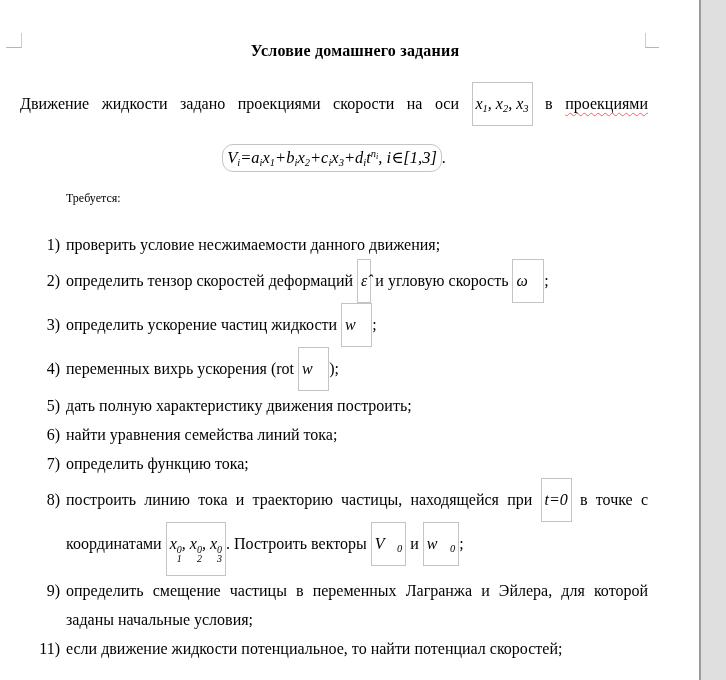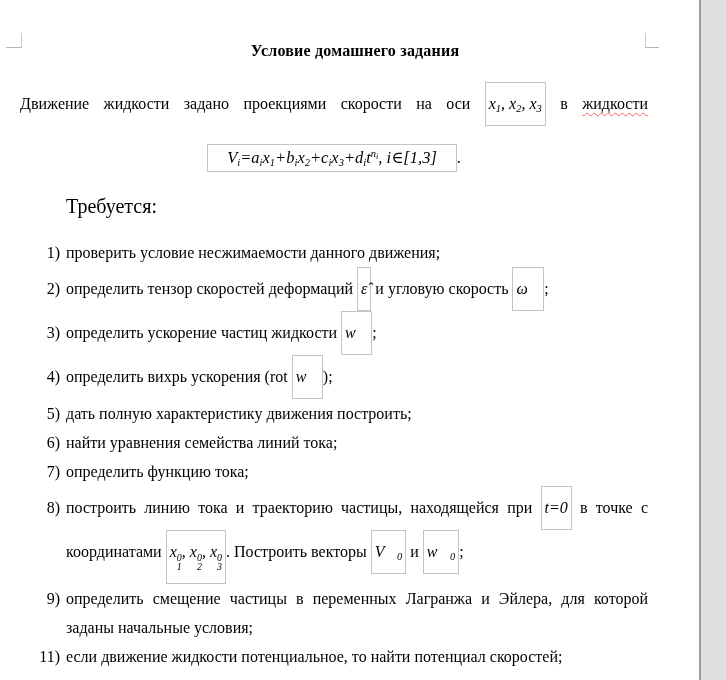--- a/index.html
+++ b/index.html
@@ -41,39 +41,39 @@
   }
   .math { font-style:italic; font-family:"Liberation Serif","DejaVu Serif",serif; }
   .math sub { font-size:10.5px; vertical-align:-3px; line-height:0; }
   .math sup { font-size:10.5px; vertical-align:6px; line-height:0; }
   .math sup sub { font-size:8px; vertical-align:-2px; }
   .ss {
     display:inline-flex; flex-direction:column; align-items:flex-start;
     font-size:10px; line-height:8.5px; vertical-align:-4px; font-style:italic;
   }
   .eq-row { margin-top:18px; text-align:center; font-size:16px; }
-  .eq-box { font-size:16.5px; padding:3px 19px; }
-  .requires { margin-top:20px; text-indent:46px; font-size:20px; line-height:29px; }
+  .eq-box { font-size:16.5px; padding:3px 4px;border-radius:11px; }
+  .requires { margin-top:12px; text-indent:46px; font-size:12px; line-height:29px; }
   .tasks { margin-top:17px; font-size:16px; line-height:29px; }
   .task { display:flex; align-items:baseline; }
   .task .num { width:40px; text-align:right; flex:0 0 40px; }
   .task .txt { flex:1; margin-left:6px; text-align:justify; }
 </style>
 </head>
 <body>
 
 <div class="page">
   <div class="mark mark-tl"></div>
   <div class="mark mark-tr"></div>
 
   <div class="content">
     <div class="title">Условие домашнего задания</div>
 
     <div class="intro">
-      <div class="intro-l1"><span>Движение жидкости задано проекциями скорости на оси </span><span class="field math">x<sub>1</sub>, x<sub>2</sub>, x<sub>3</sub></span><span> в </span><span class="misspell">жидкости</span></div>
+      <div class="intro-l1"><span>Движение жидкости задано проекциями скорости на оси </span><span class="field math">x<sub>1</sub>, x<sub>2</sub>, x<sub>3</sub></span><span> в </span><span class="misspell">проекциями</span></div>
     </div>
 
     <div class="eq-row">
       <span class="field math eq-box"><span>V<sub>i</sub>=a<sub>i</sub>x<sub>1</sub>+b<sub>i</sub>x<sub>2</sub>+c<sub>i</sub>x<sub>3</sub>+d<sub>i</sub>t<sup>n<sub>i</sub></sup>, i∈[1,3]</span></span><span>.</span>
     </div>
 
     <div class="requires">Требуется:</div>
 
     <div class="tasks">
         <div class="task">
@@ -83,21 +83,21 @@
         <div class="task">
           <span class="num">2)</span>
           <div class="txt"><span>определить тензор скоростей деформаций </span><span class="field math">ε̂</span><span> и угловую скорость </span><span class="field math">ω⃗</span><span>;</span></div>
         </div>
         <div class="task">
           <span class="num">3)</span>
           <div class="txt"><span>определить ускорение частиц жидкости </span><span class="field math">w⃗</span><span>;</span></div>
         </div>
         <div class="task">
           <span class="num">4)</span>
-          <div class="txt"><span>определить вихрь ускорения (rot </span><span class="field math">w⃗</span><span>);</span></div>
+          <div class="txt"><span>переменных вихрь ускорения (rot </span><span class="field math">w⃗</span><span>);</span></div>
         </div>
         <div class="task">
           <span class="num">5)</span>
           <div class="txt"><span>дать полную характеристику движения построить;</span></div>
         </div>
         <div class="task">
           <span class="num">6)</span>
           <div class="txt"><span>найти уравнения семейства линий тока;</span></div>
         </div>
         <div class="task">

